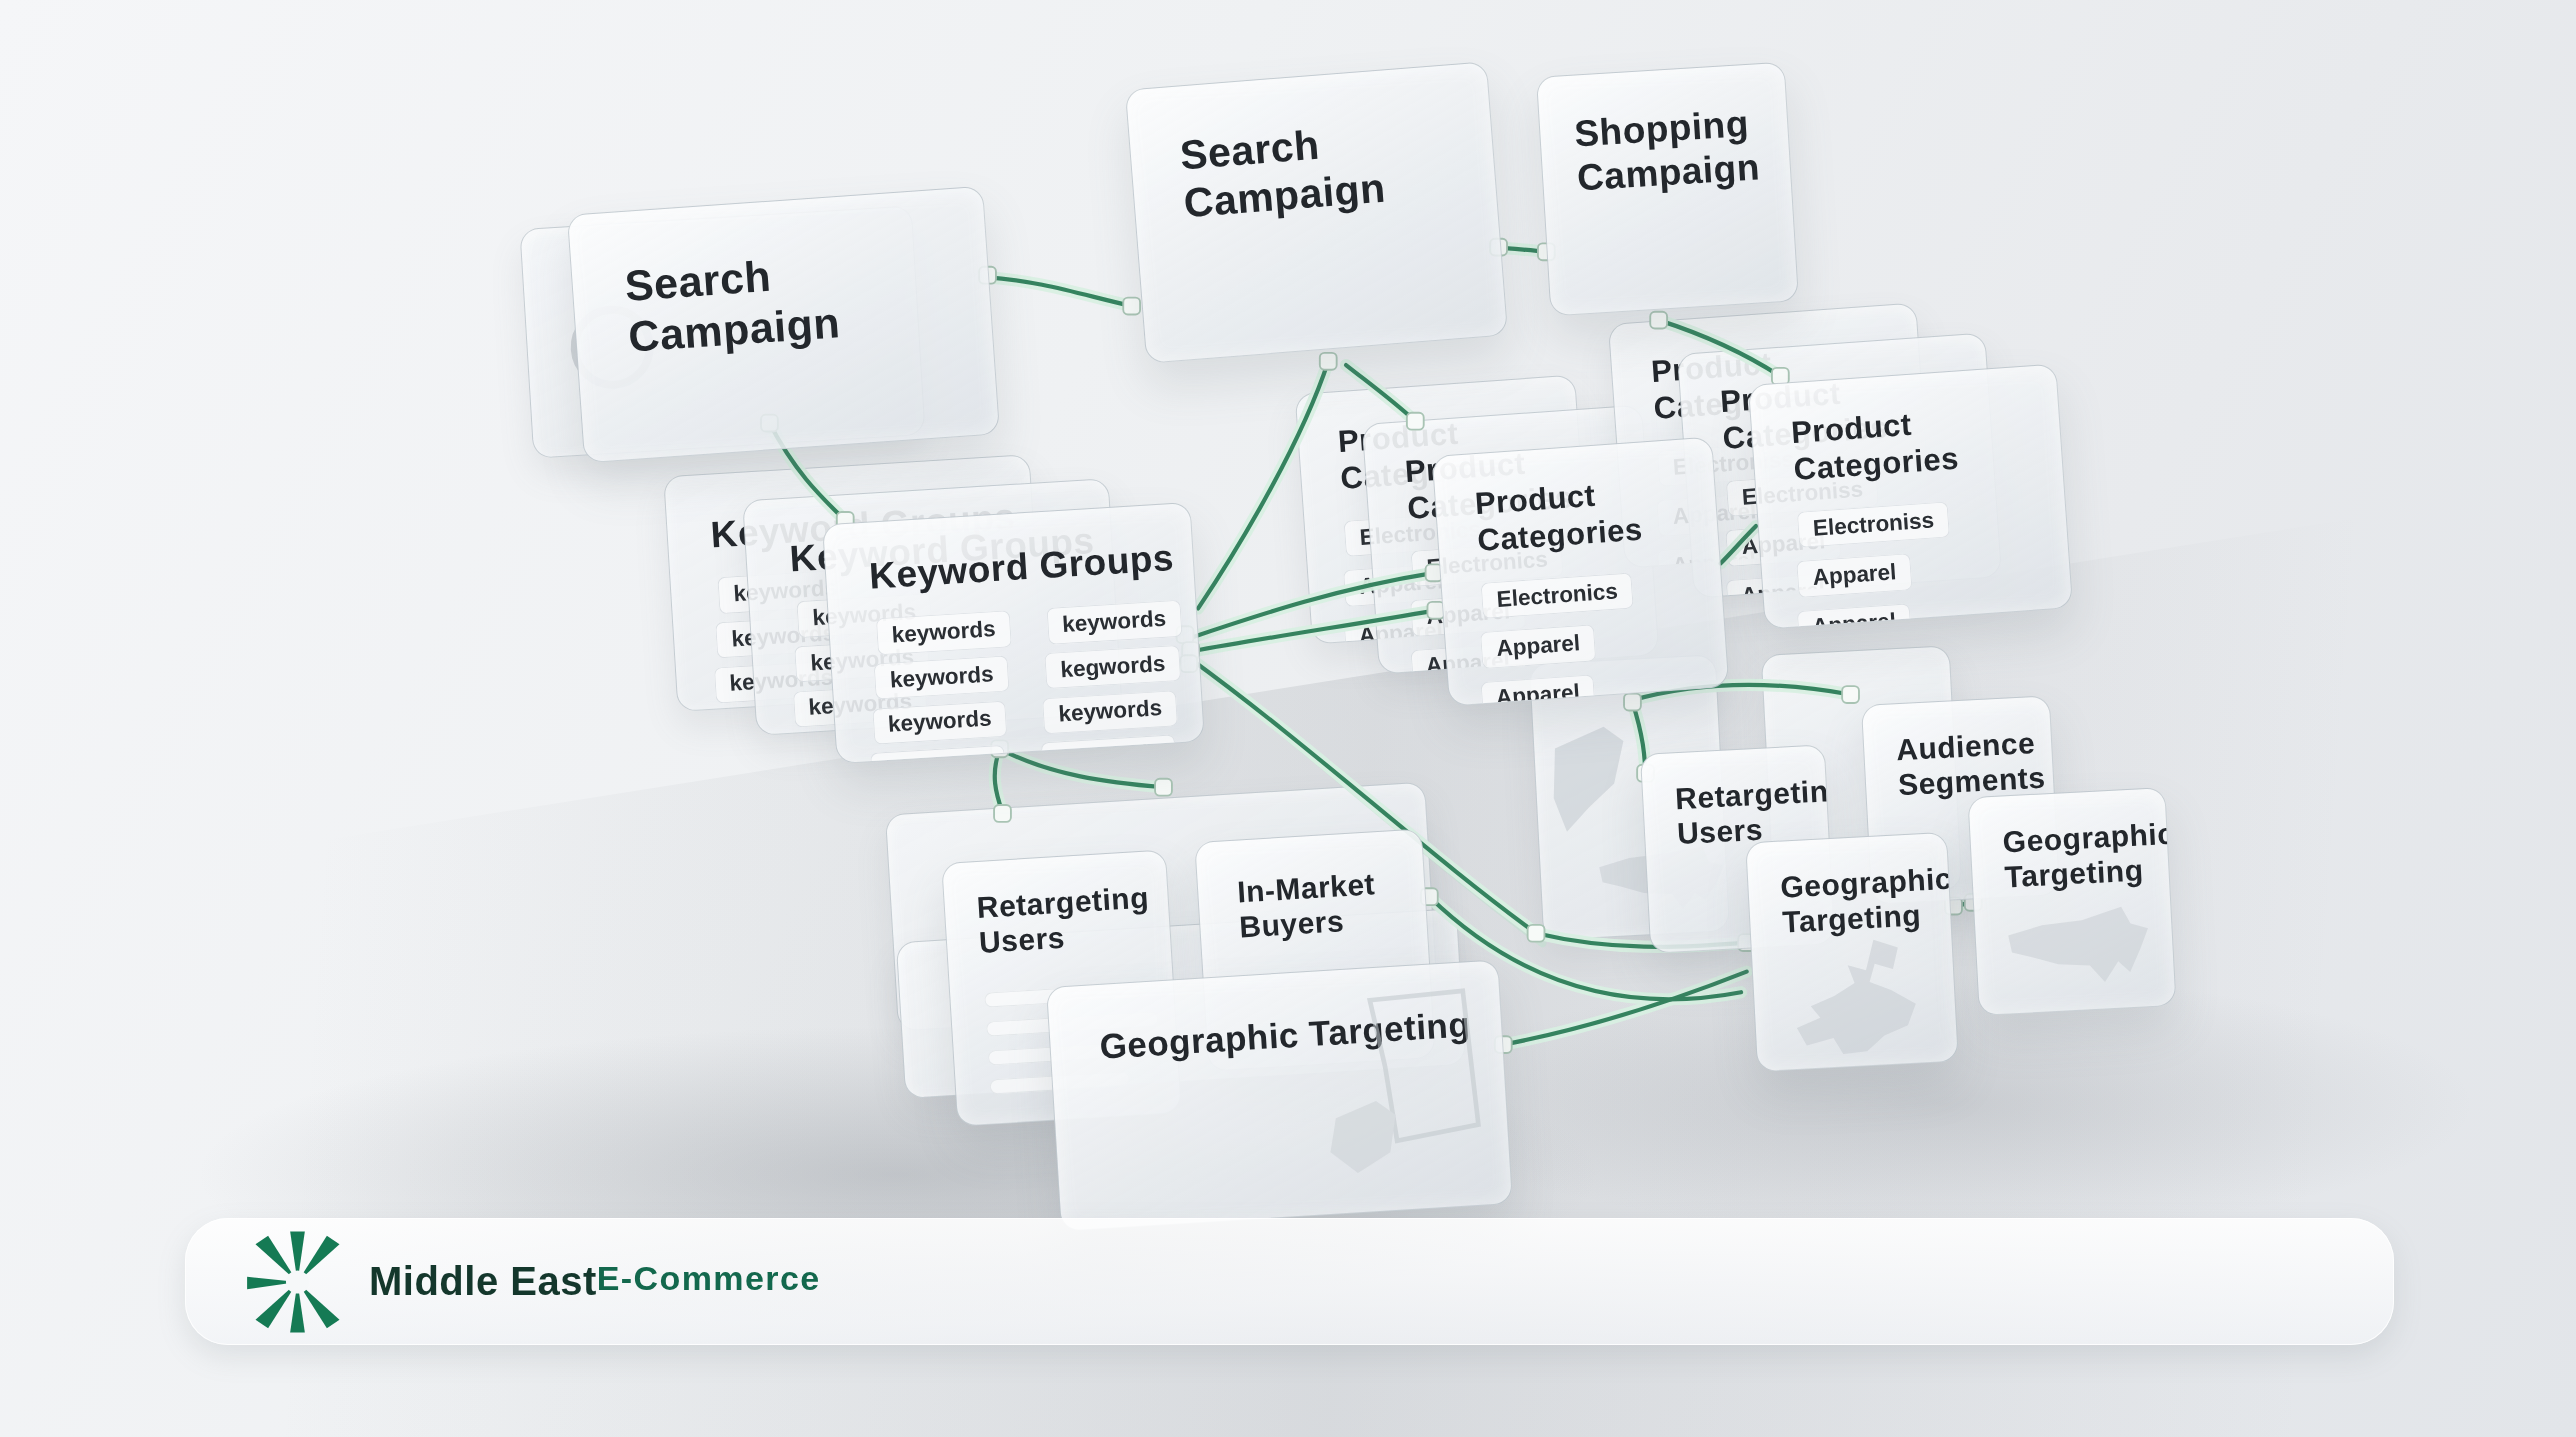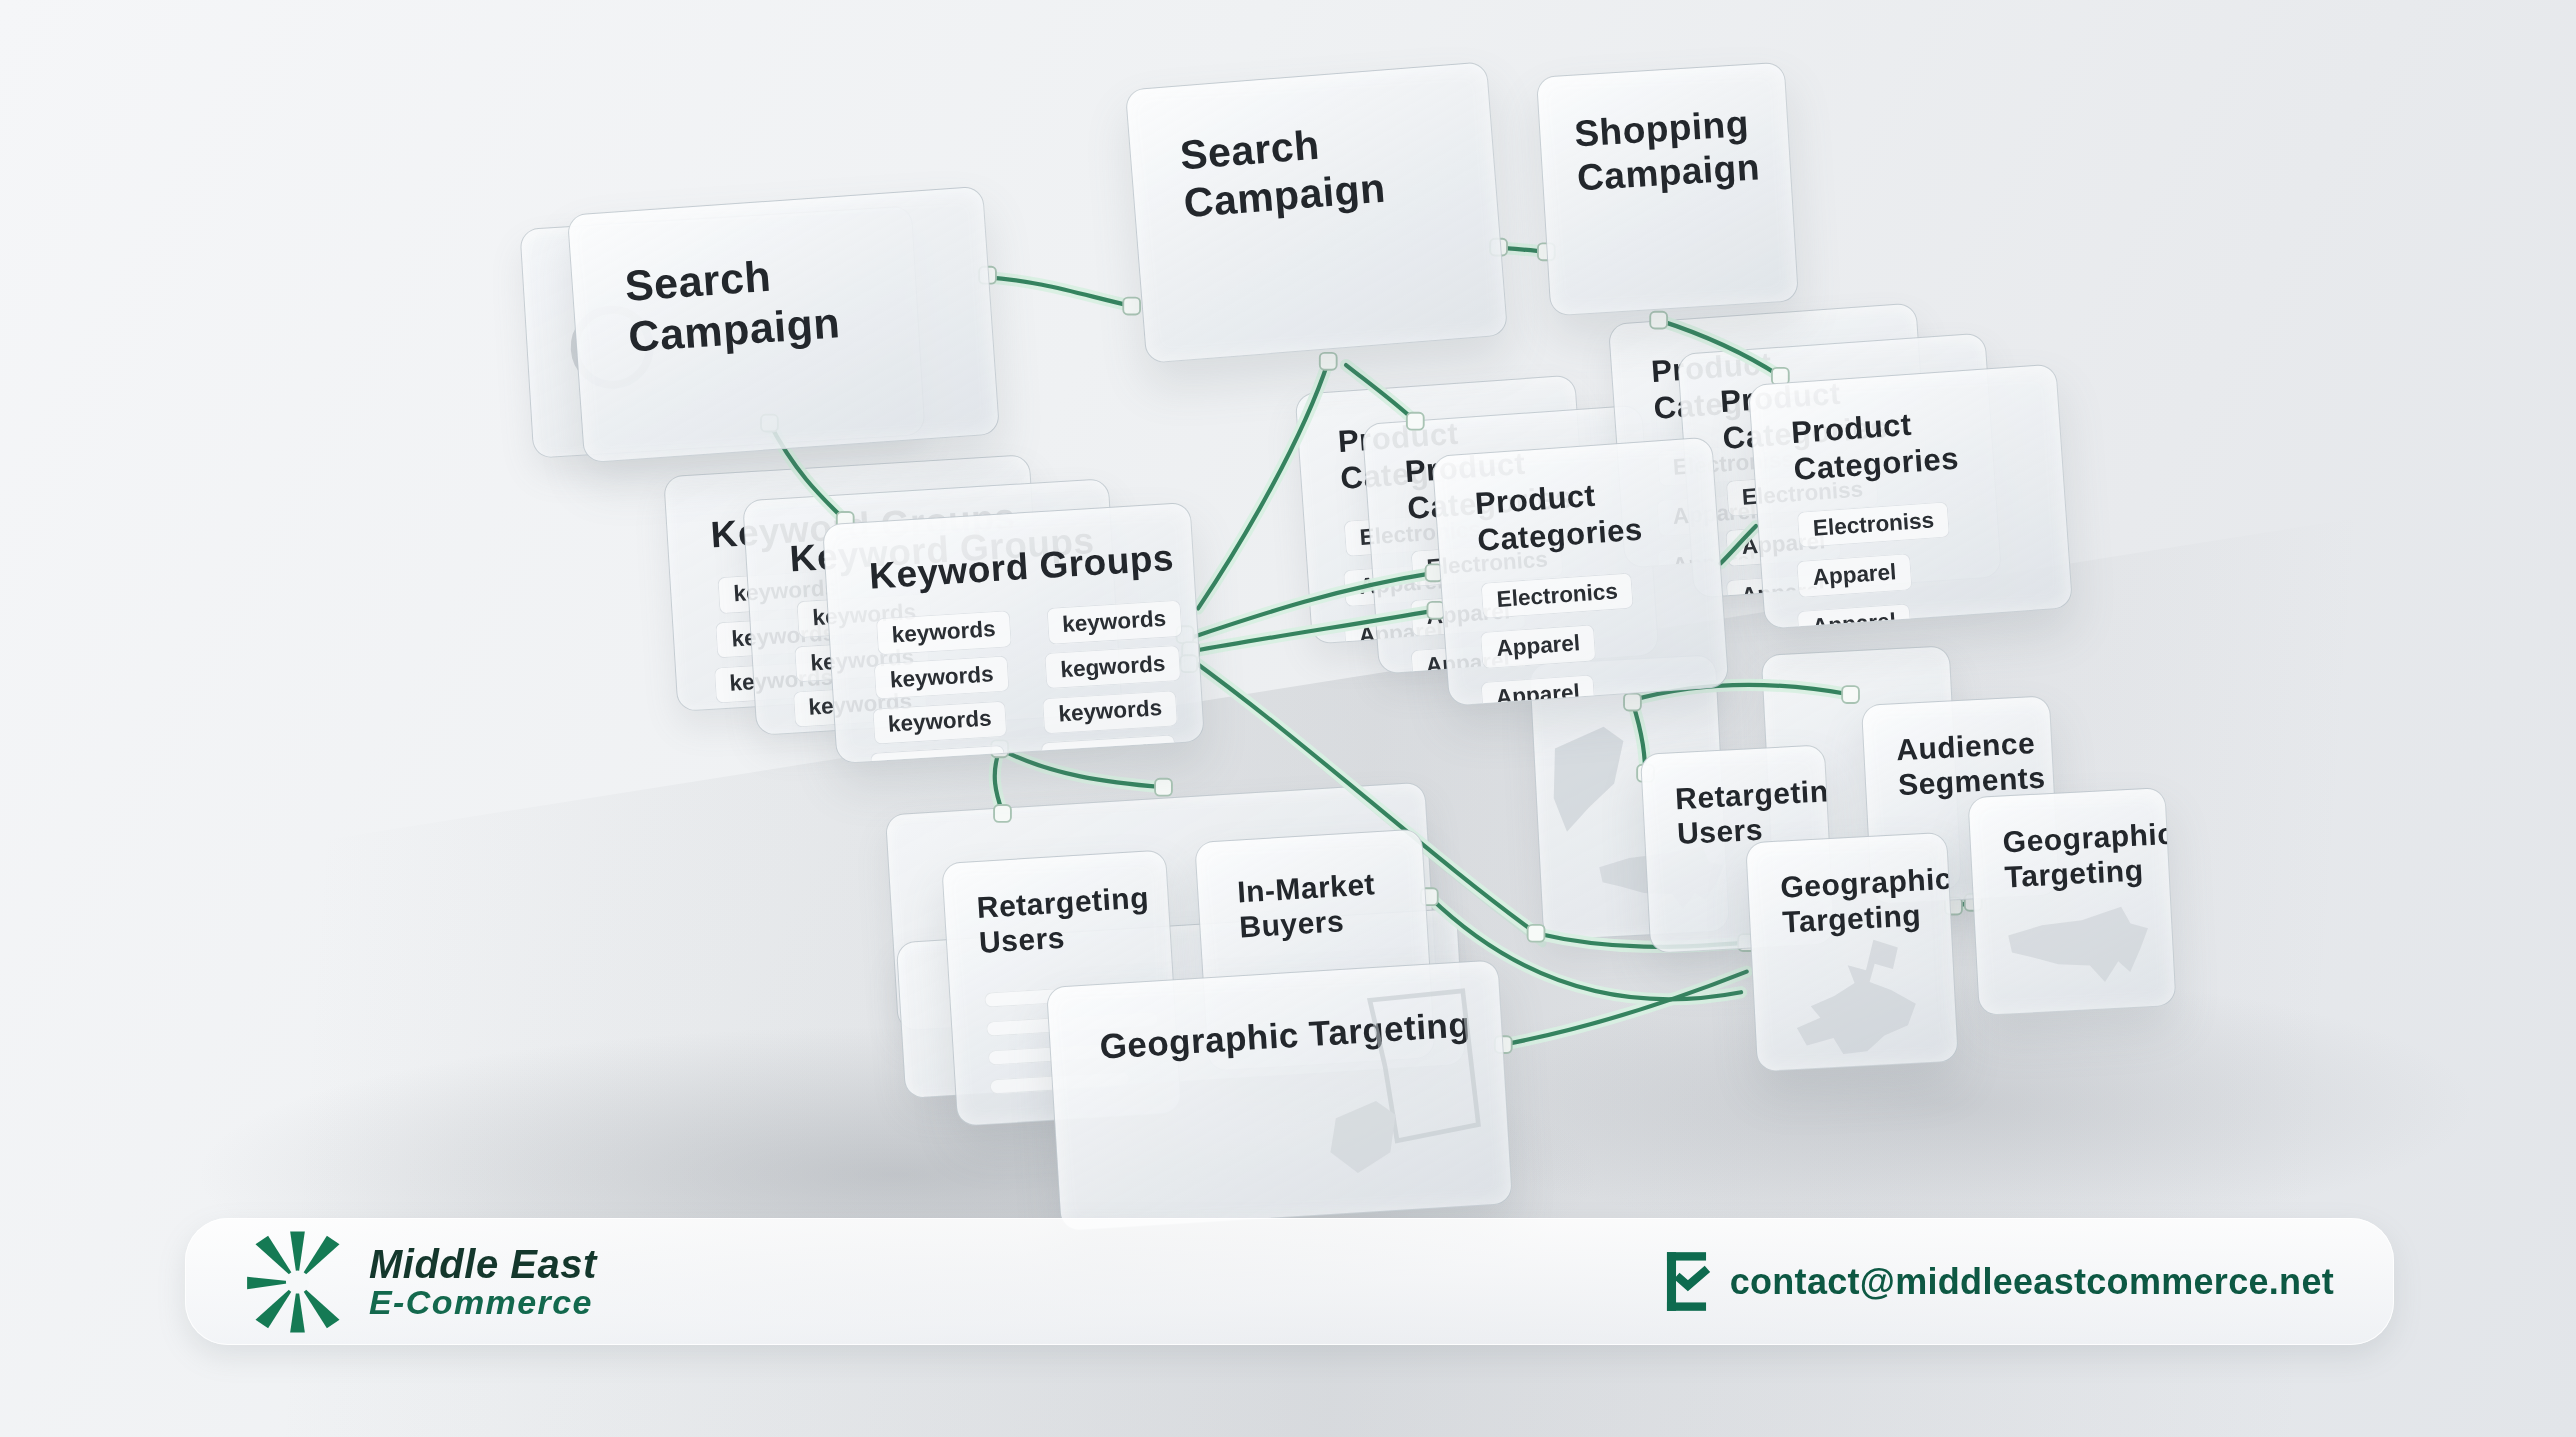--- a/index.html
+++ b/index.html
@@ -52,21 +52,21 @@
   .tI{fill:none;stroke:#35835f;stroke-width:4.5;stroke-linecap:round}
   .tGhost{fill:none;stroke:#bfe0cd;stroke-width:8;stroke-linecap:round;opacity:.55}
   .knob{fill:#f7faf8;stroke:#a9c4b4;stroke-width:2;}
 
   .footer-bar{position:absolute;left:185px;top:1218px;width:2209px;height:127px;z-index:6;
     border-radius:43px;display:flex;align-items:center;justify-content:space-between;
     padding:0 60px;box-sizing:border-box;
     background:linear-gradient(180deg,rgba(255,255,255,0.88),rgba(243,245,248,0.74));
     box-shadow:0 11.2px 28px rgba(128,136,144,0.18),inset 0 0 0 0.9px rgba(255,255,255,0.85);}
   .brand{display:flex;align-items:center;gap:19px;}
-  .brand-text{display:flex;flex-direction:column;line-height:1.02;font-style:italic;}
+  .brand-text{display:flex;flex-direction:row;line-height:1.02;}
   .brand-l1{font-size:40px;font-weight:bold;color:#14372c;letter-spacing:0.5px;}
   .brand-l2{font-size:34px;font-weight:bold;color:#13684d;letter-spacing:1.4px;}
   .contact{display:flex;align-items:center;gap:19px;}
   .contact-email{font-size:36px;font-weight:bold;color:#0d5843;letter-spacing:0.3px;}
 </style>
 </head>
 <body>
 
 <div class="stage">
   <div class="bg"></div>
@@ -348,26 +348,15 @@
           <polygon points="50,50 90,86 78,94"></polygon>
           <polygon points="50,50 10,86 22,94"></polygon>
         </g>
         <circle cx="50" cy="50" r="11" fill="#f6f8f9"></circle>
       </svg>
       <div class="brand-text">
         <span class="brand-l1">Middle East</span>
         <span class="brand-l2">E-Commerce</span>
       </div>
     </div>
-    <div class="contact">
-      <svg width="49" height="67" viewBox="0 0 68 96">
-        <g fill="#0e6b4f">
-          <rect x="6" y="6" width="13" height="84"></rect>
-          <rect x="6" y="6" width="56" height="12"></rect>
-          <rect x="6" y="78" width="56" height="12"></rect>
-        </g>
-        <polyline points="20,40 36,54 64,30" fill="none" stroke="#0e6b4f" stroke-width="12"></polyline>
-      </svg>
-      <span class="contact-email">contact@middleeastcommerce.net</span>
-    </div>
   </div>
 </div>
 
 
 </body></html>

